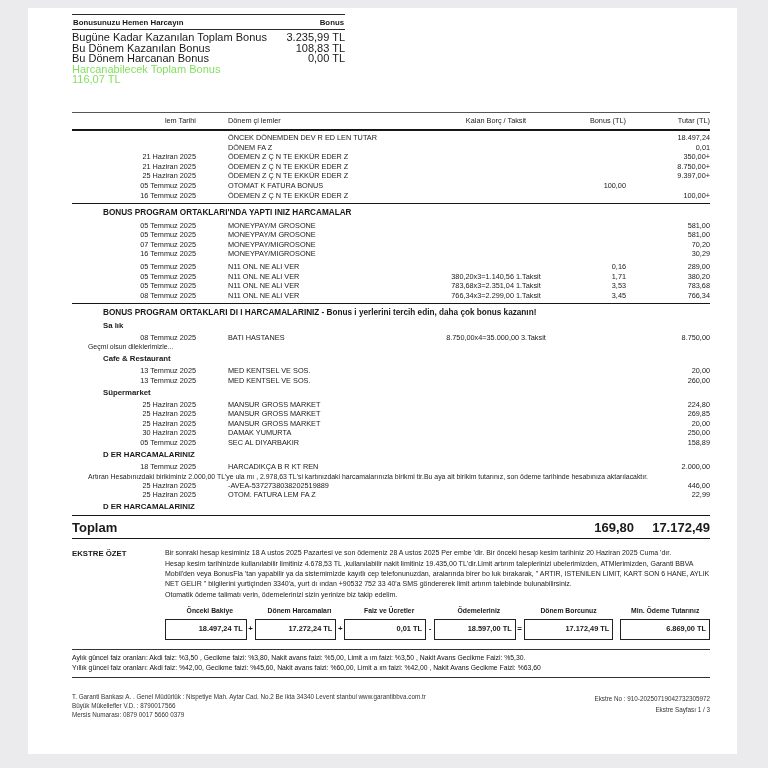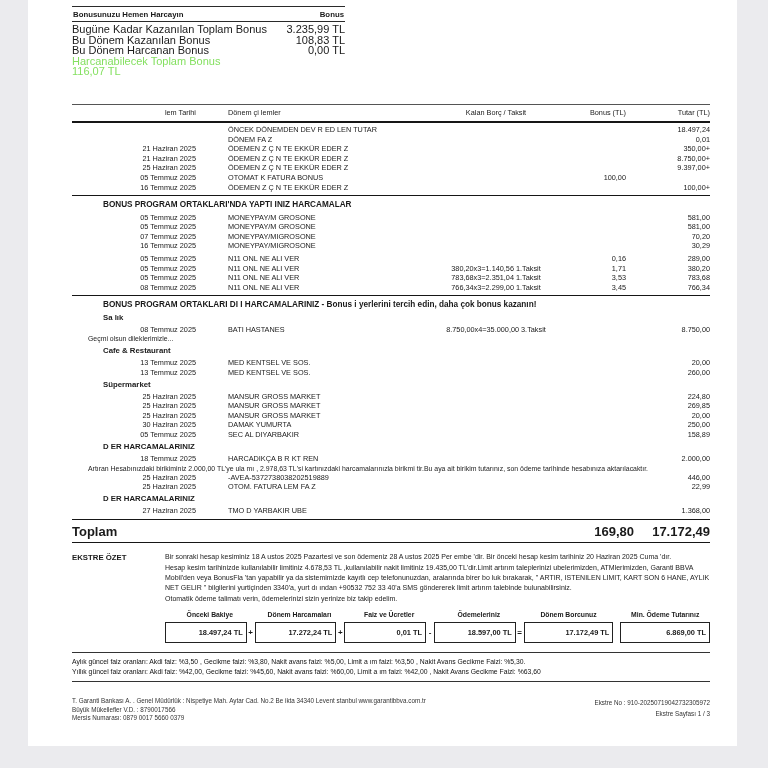--- a/index.html
+++ b/index.html
@@ -1,21 +1,21 @@
 <!DOCTYPE html>
 <html style="--green: #84e060;"><head>
 <meta charset="utf-8">
 <style>
   html,body{margin:0;padding:0;}
   body{
     width:768px;height:768px;background:#ebebee;overflow:hidden;position:relative;
     font-family:"Liberation Sans", sans-serif;color:#1a1a1a;
     -webkit-font-smoothing:antialiased;
   }
-  .page{position:absolute;left:28px;top:0;width:709px;height:746px;background:#ffffff;box-sizing:border-box;padding:0 27px 0 44px;}
+  .page{position:absolute;left:28px;top:8px;width:709px;height:746px;background:#ffffff;box-sizing:border-box;padding:0 27px 0 44px;}
 
   
   .bonus-box{width:273px;margin-top:6px;}
   .bonus-head{display:flex;justify-content:space-between;font-weight:bold;font-size:7.8px;
     border-top:1.5px solid #2a2a2a;border-bottom:1.5px solid #2a2a2a;padding:2.5px 1px;}
   .bonus-rows{padding-top:2px;}
   .bonus-row{display:flex;justify-content:space-between;font-size:11px;line-height:10.6px;}
   .bonus-row.green{color:var(--green);flex-direction:column;}
 
   
@@ -292,27 +292,20 @@
           <span class="c-tutar">446,00</span>
         </div>
         <div class="txn-row">
           <span class="c-date">25 Haziran 2025</span>
           <span class="c-desc">OTOM. FATURA LEM FA Z</span>
           <span class="c-taksit"></span>
           <span class="c-bonus"></span>
           <span class="c-tutar">22,99</span>
         </div>
         <div class="txn-subsection">D ER HARCAMALARINIZ</div>
-        <div class="txn-row">
-          <span class="c-date">27 Haziran 2025</span>
-          <span class="c-desc">TMO D YARBAKIR UBE</span>
-          <span class="c-taksit"></span>
-          <span class="c-bonus"></span>
-          <span class="c-tutar">1.368,00</span>
-        </div>
       </div>
     <div class="txn-total">
       <span class="t-label">Toplam</span>
       <span class="t-bonus">169,80</span>
       <span class="t-tutar">17.172,49</span>
     </div>
   </section>
 
   <section class="ozet">
     <div class="ozet-label">EKSTRE ÖZET</div>

